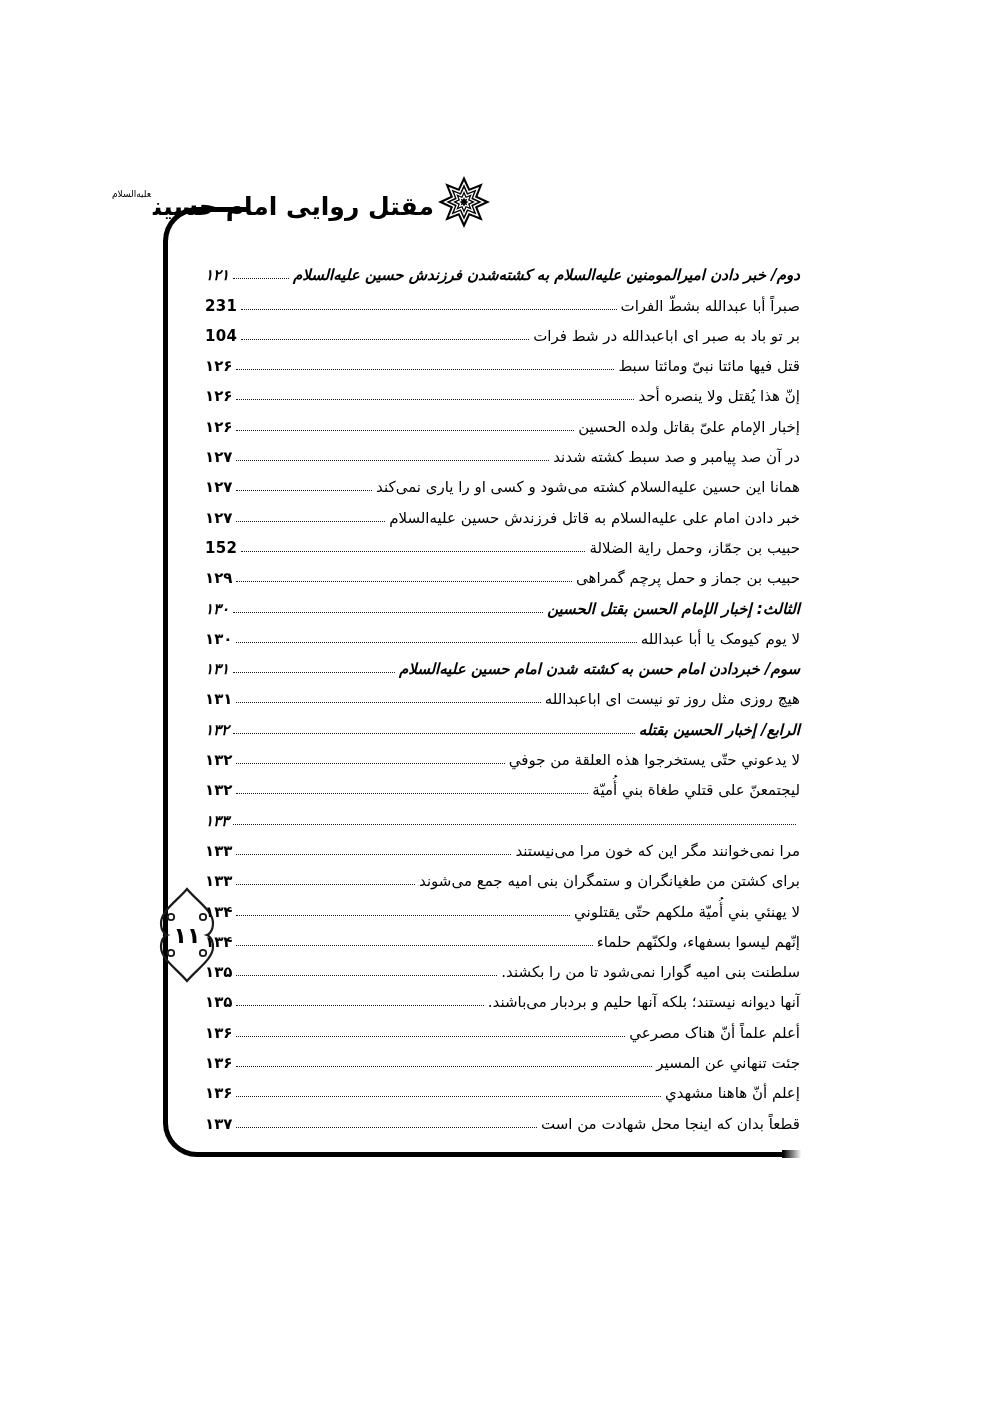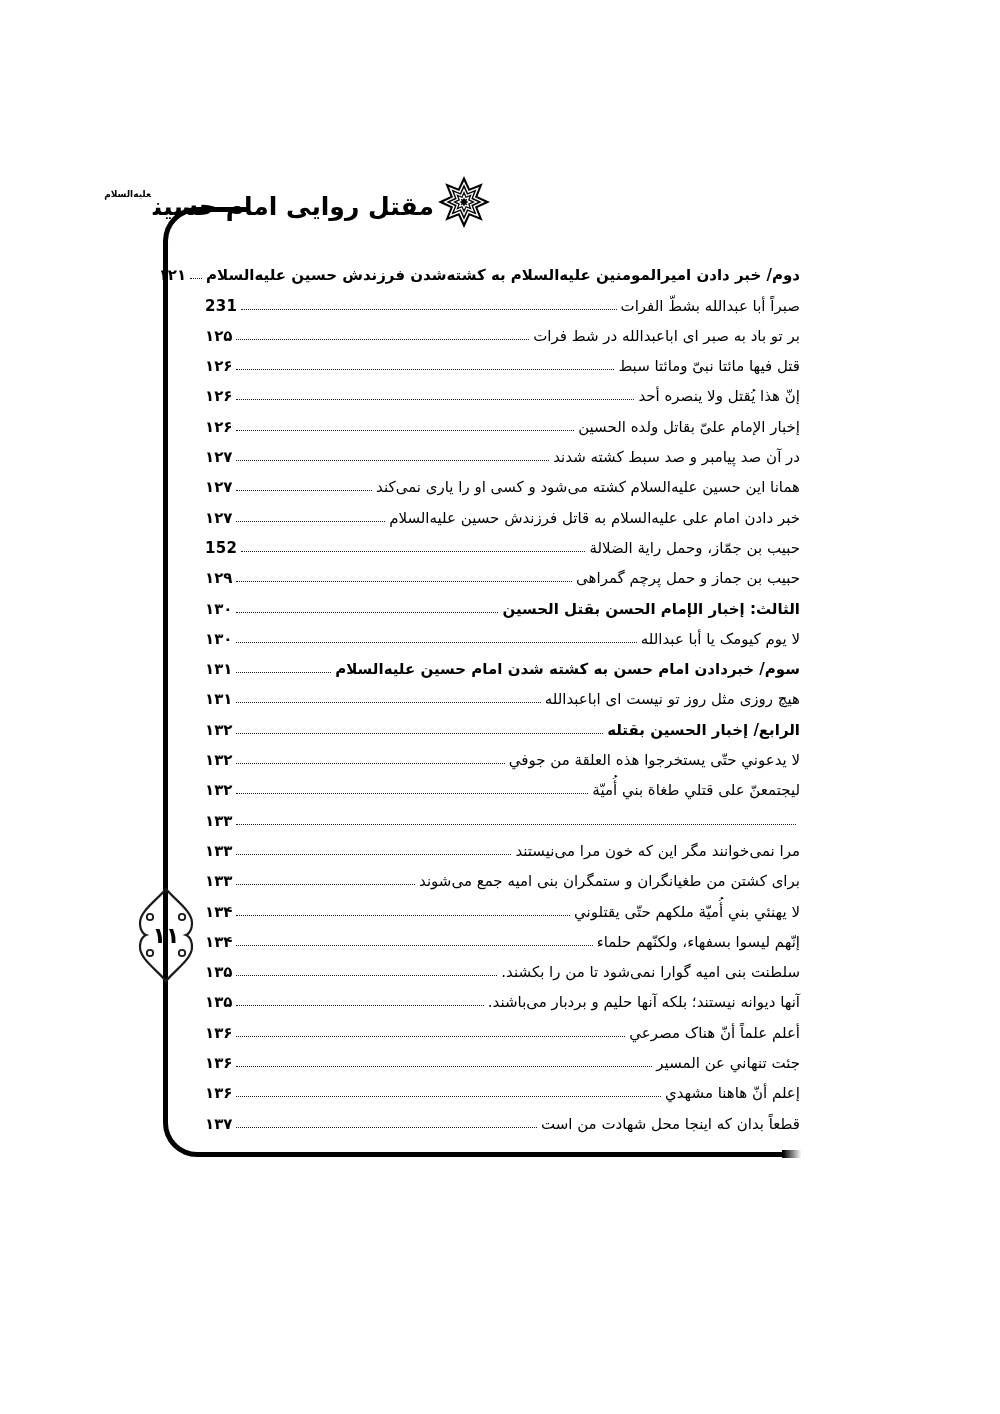--- a/index.html
+++ b/index.html
@@ -67,40 +67,40 @@
     font-size: 25px;
     font-weight: 700;
     letter-spacing: -0.5px;
     line-height: 1;
     direction: rtl;
     position: relative;
     top: 2px;
   }
   .book-title .honorific {
     font-size: 9px;
-    font-weight: 700;
+    font-weight: 400;
     vertical-align: super;
     position: relative;
     top: -8px;
     right: 2px;
   }
 
   
   .star-ornament {
     width: 52px;
     height: 52px;
     flex: 0 0 auto;
     position: relative;
     top: -2px;
   }
 
   
   .page-badge {
     position: absolute;
-    left: 130px;
+    left: 151px;
     top: 885px;
     width: 72px;
     height: 100px;
   }
   .page-badge .folio {
     position: absolute;
     left: 0;
     top: 0;
     width: 72px;
     height: 100px;
@@ -145,20 +145,21 @@
     flex: 0 0 auto;
     font-size: 15px;
     font-weight: 700;
     padding-bottom: 2px;
     letter-spacing: 0.3px;
     white-space: nowrap;
   }
   .toc-row.bold .title,
   .toc-row.bold .pageno {
     font-weight: 700;
+    font-style: italic;
   }
   .toc-row.bold .title { letter-spacing: -0.2px; }
 </style>
 </head>
 <body>
 
 <div class="page-frame"></div>
 <div class="frame-top-mask"></div>
 <div class="frame-bottom-taper"></div>
 
@@ -197,21 +198,21 @@
       <span class="pageno">۱۲۱</span>
     </div>
     <div class="toc-row">
       <span class="title">صبراً أبا عبدالله بشطّ الفرات</span>
       <span class="leader"></span>
       <span class="pageno">231</span>
     </div>
     <div class="toc-row">
       <span class="title">بر تو باد به صبر ای اباعبدالله در شط فرات</span>
       <span class="leader"></span>
-      <span class="pageno">۱۲۵</span>
+      <span class="pageno">104</span>
     </div>
     <div class="toc-row">
       <span class="title">قتل فیها مائتا نبیّ ومائتا سبط</span>
       <span class="leader"></span>
       <span class="pageno">۱۲۶</span>
     </div>
     <div class="toc-row">
       <span class="title">إنّ هذا یُقتل ولا ینصره أحد</span>
       <span class="leader"></span>
       <span class="pageno">۱۲۶</span>

